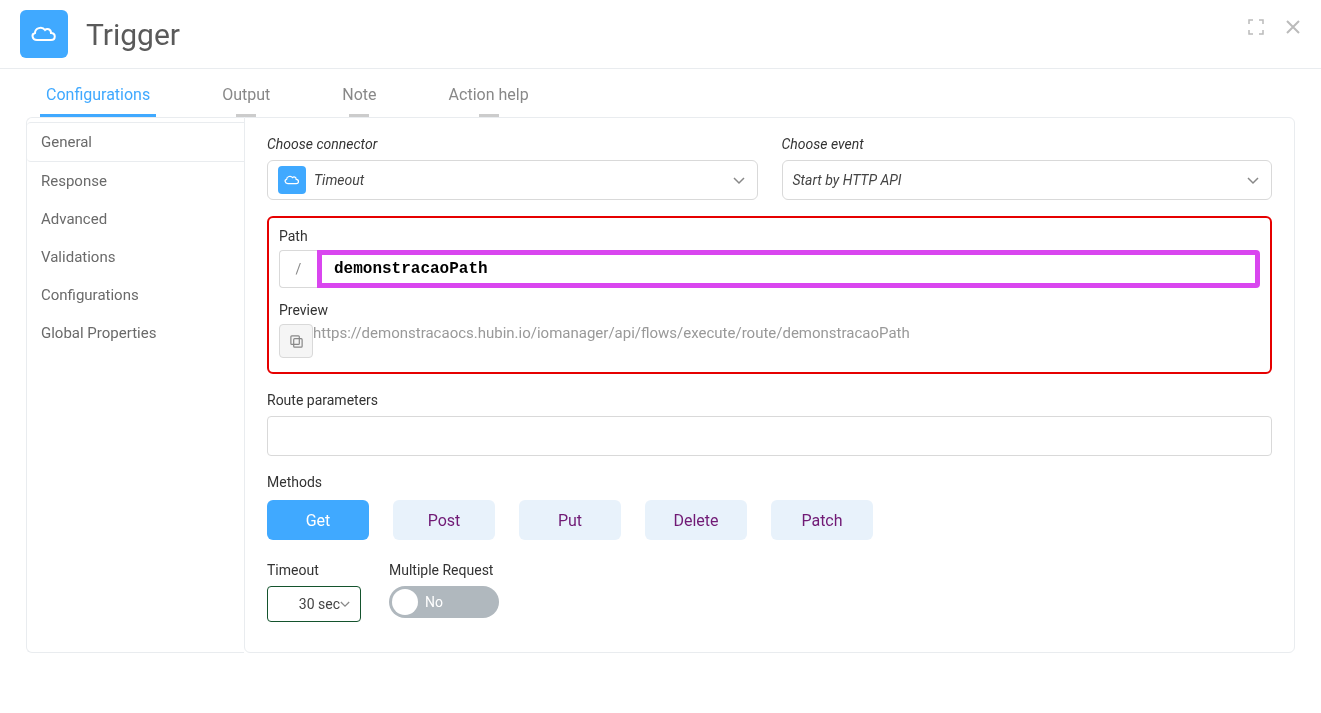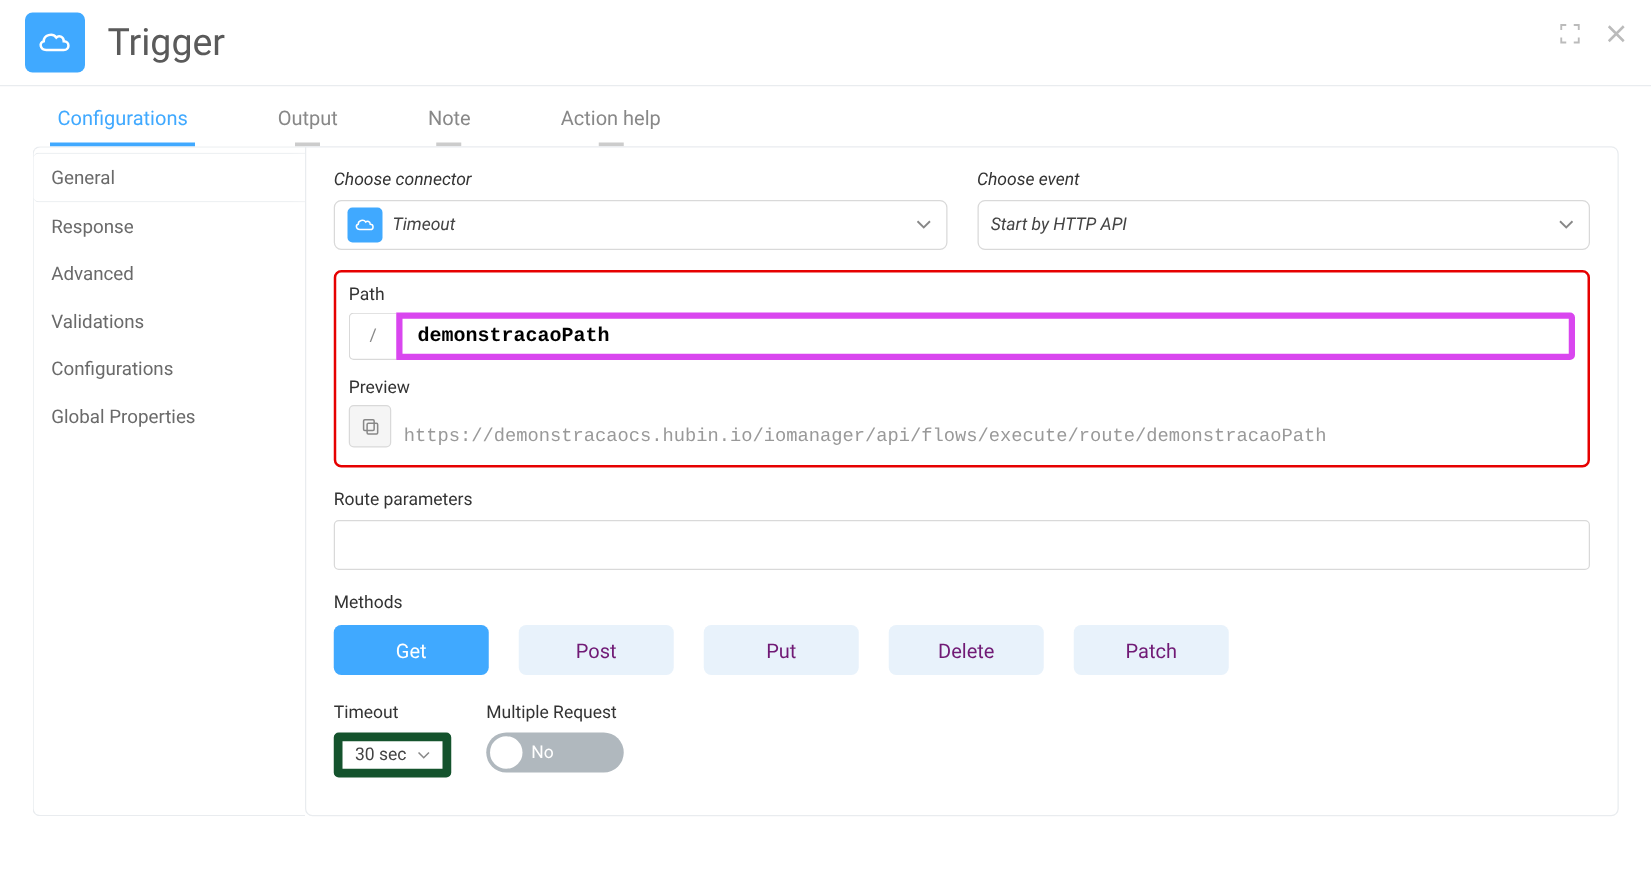--- a/index.html
+++ b/index.html
@@ -179,24 +179,22 @@
     height: 38px;
     border: 5px solid #d946ef;
     border-radius: 0 4px 4px 0;
     padding: 0 12px;
     font-family: "Courier New", monospace;
     font-weight: bold;
     font-size: 16px;
   }
   .preview-row {
     display: flex;
-    align-items: flex-end;
-    gap: 10px;
+    align-items: flex-start;
     margin-top: 6px;
-    font-family: Liberation Mono, monospace;
   }
   .copy-btn {
     width: 34px;
     height: 34px;
     border: 1px solid #d9d9d9;
     border-radius: 4px;
     background: #f5f5f5;
     display: inline-flex;
     align-items: center;
     justify-content: center;
@@ -214,44 +212,44 @@
     padding: 0 10px;
     width: 100%;
   }
   .methods {
     display: flex;
     gap: 24px;
     margin-top: 10px;
   }
   .method-btn {
     flex: 0 0 auto;
-    width: 124px;
+    width: 102px;
     height: 40px;
     border-radius: 6px;
     display: flex;
     align-items: center;
     justify-content: center;
     font-size: 16px;
     cursor: pointer;
   }
   .method-btn.active { background: #40a9ff; color: #fff; }
   .method-btn.inactive { background: #e8f2fb; color: #701a75; }
   .bottom-row {
     display: flex;
     gap: 28px;
     margin-top: 22px;
   }
   .timeout-select {
     width: 94px;
     height: 36px;
-    border: 7px solid #14532d;
+    border: 1px solid #14532d;
     border-radius: 4px;
     display: flex;
     align-items: center;
-    justify-content: space-between;
+    justify-content: flex-end;
     padding: 0 10px;
     cursor: pointer;
   }
   .switch {
     width: 110px;
     height: 32px;
     border-radius: 16px;
     background: #b0b8be;
     position: relative;
     display: flex;

